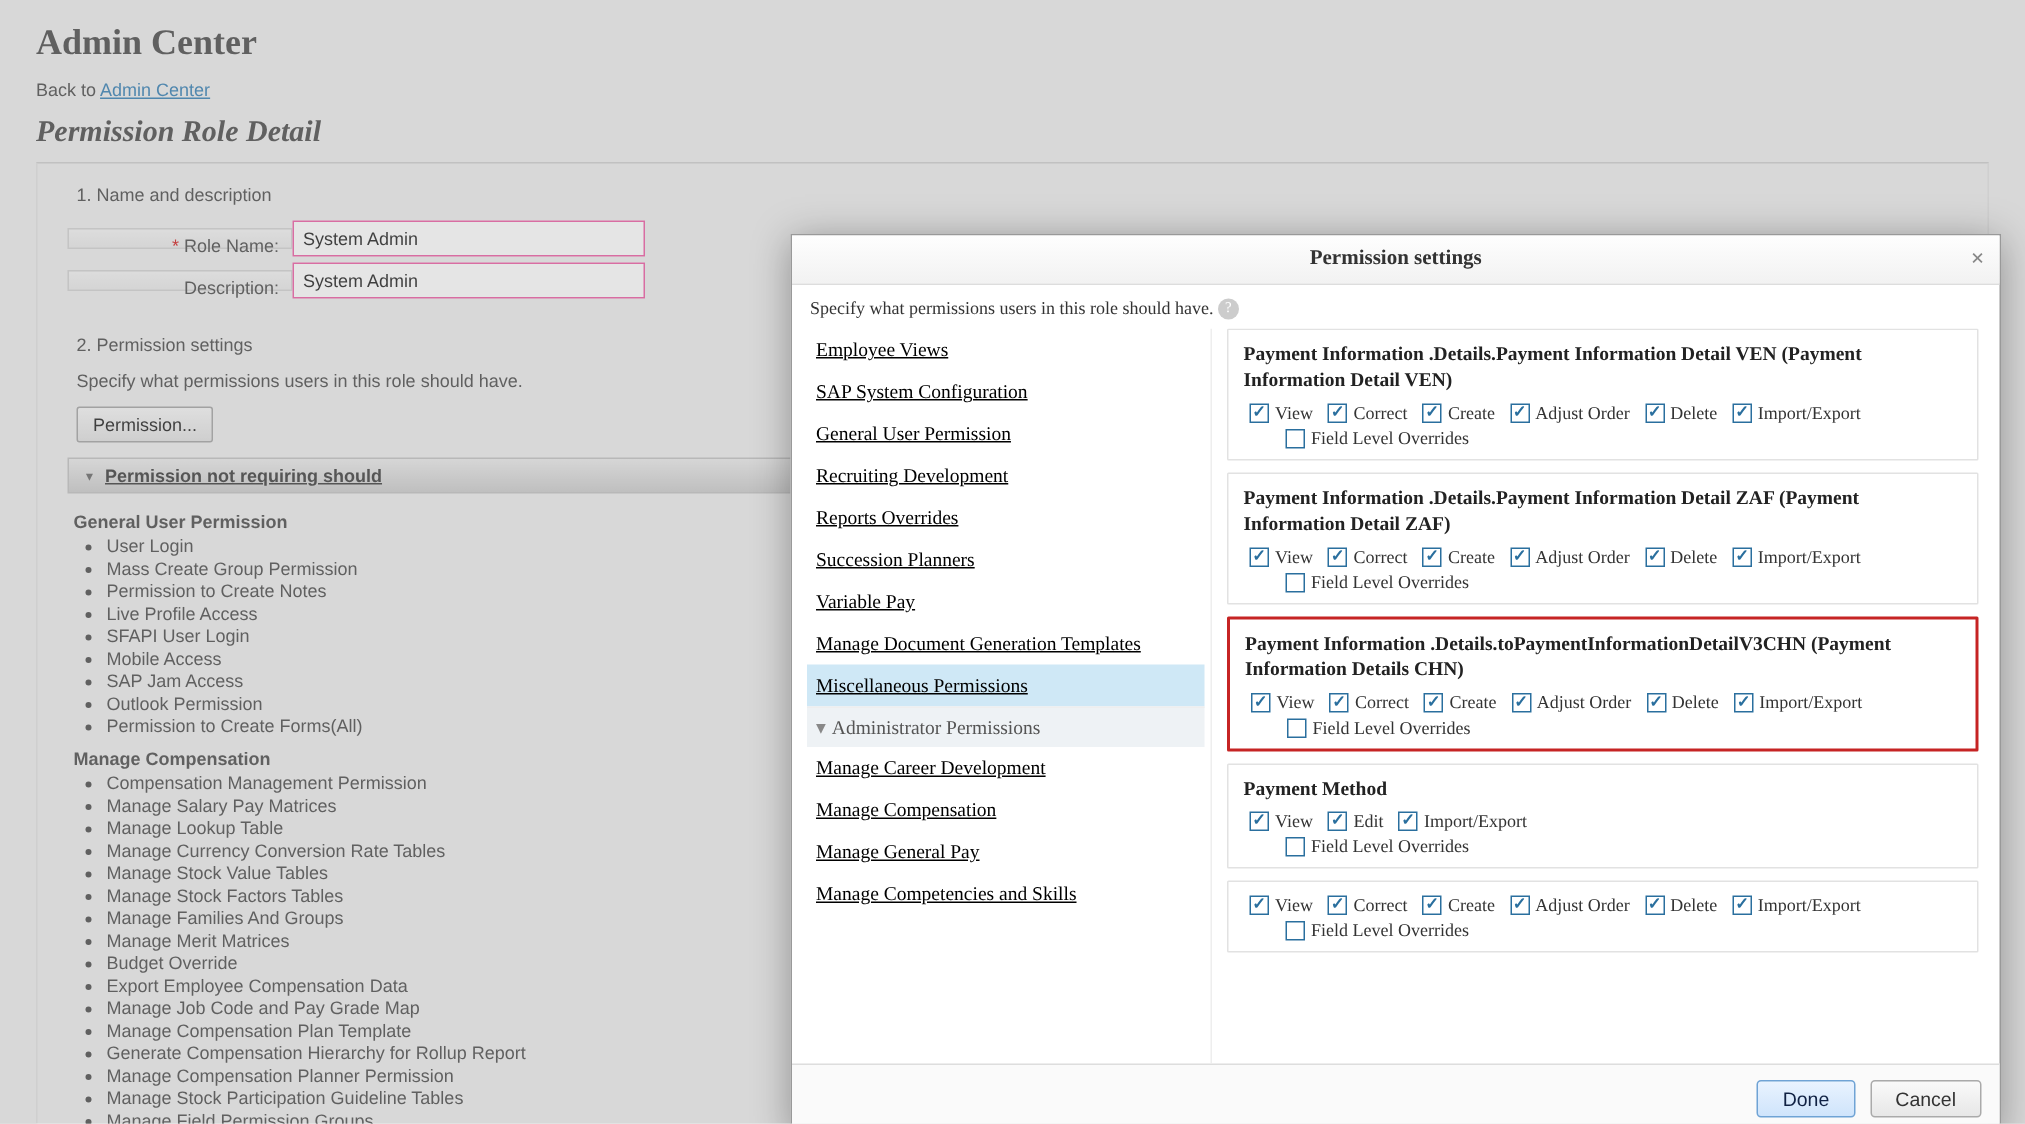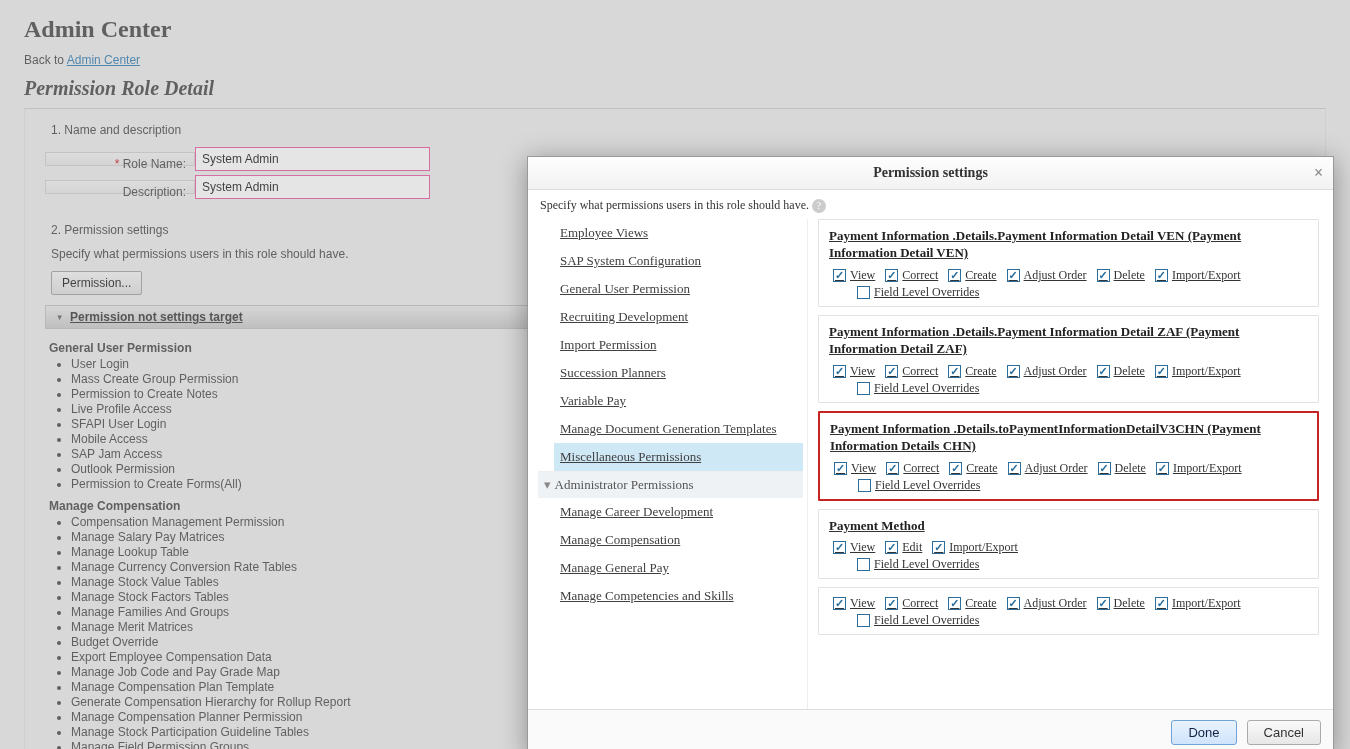--- a/index.html
+++ b/index.html
@@ -36,26 +36,26 @@
   
   .modal { position:absolute; left:527px; top:156px; width:807px; height:600px; background:#fff; border:1px solid #999; box-shadow:0 4px 25px rgba(0,0,0,0.35); z-index:100; display:flex; flex-direction:column; }
   .modal-title { text-align:center; font-weight:bold; font-family:Georgia,serif; font-size:14px; padding:8px 0; border-bottom:1px solid #ddd; position:relative; background:linear-gradient(#fefefe,#f2f2f2); }
   .modal-close { position:absolute; right:10px; top:7px; color:#888; cursor:pointer; font-size:16px; font-weight:bold; }
   .modal-body { flex:1; display:flex; flex-direction:column; padding:8px 10px 0 10px; overflow:hidden; }
   .modal-help { font-size:12px; font-family:Georgia,serif; color:#333; margin:0 0 6px 2px; }
   .modal-help .info-icon { display:inline-block; width:14px; height:14px; border-radius:50%; background:#ccc; color:#fff; font-size:10px; line-height:14px; text-align:center; vertical-align:middle; }
 
   .modal-split { flex:1; display:flex; gap:0; overflow:hidden; }
   .left-pane { width:270px; border-right:1px solid #eee; overflow-y:scroll; padding-right:4px; }
-  .left-pane .link { display:block; color:#404040; text-decoration:underline; font-family:Georgia,serif; font-size:13px; padding:6px 6px; cursor:pointer;margin-left:16px; }
+  .left-pane .link { display:block; color:#000000; text-decoration:underline; font-family:Georgia,serif; font-size:13px; padding:6px 6px; cursor:pointer; }
   .left-pane .link.selected { background:#cfe8f6; }
   .left-pane .group-hdr { background:#eef2f5; font-family:Georgia,serif; font-size:13px; color:#555; padding:5px 6px; border-top:1px solid #eee; }
   .left-pane .group-hdr .chev2 { color:#888; margin-right:4px; }
 
-  .right-pane { flex:1; overflow-y:scroll; padding:0 4px 0 10px; position:relative;text-decoration:underline; }
+  .right-pane { flex:1; overflow-y:scroll; padding:0 4px 0 10px; position:relative; }
   .perm-block { border:1px solid #e2e2e2; border-radius:1px; padding:8px 10px 6px 10px; margin-bottom:8px; }
   .perm-block.highlight { border:2px solid #c62424; }
   .perm-block .ptitle { font-weight:bold; font-family:Georgia,serif; font-size:13px; color:#222; margin-bottom:6px; line-height:1.3; }
   .perm-row, .perm-row2 { font-family:Georgia,serif; font-size:12px; color:#333; display:flex; flex-wrap:wrap; align-items:center; gap:4px 10px; padding-left:4px; }
   .perm-row2 { padding-left:28px; margin-top:2px; }
   .perm-item { display:inline-flex; align-items:center; gap:4px; white-space:nowrap; }
   .cb { width:13px; height:13px; border:1px solid #2a6f9e; display:inline-flex; align-items:center; justify-content:center; background:#fff; font-size:11px; line-height:1; }
   .cb.checked::after { content:"✓"; color:#2a6f9e; font-weight:bold; }
 
   .modal-footer { border-top:1px solid #ddd; padding:10px 12px; display:flex; justify-content:flex-end; gap:10px; background:#fafafa; }
@@ -88,21 +88,21 @@
     <div class="form-row">
       <div class="form-label">Description:</div>
       <input class="form-input" value="System Admin" style="">
     </div>
 
     <div class="step-label" style="margin-top:24px;">2. Permission settings</div>
     <div class="help-text">Specify what permissions users in this role should have.</div>
     <button class="perm-btn">Permission...</button>
 
     <div class="accordion-header">
-      <span class="chev">▾</span><span>Permission not settings target</span>
+      <span class="chev">▾</span><span>Permission not requiring should</span>
     </div>
 
     <div class="perm-tree">
       <div class="cat">General User Permission</div>
       <ul id="cat1-list">
           <li>User Login</li>
           <li>Mass Create Group Permission</li>
           <li>Permission to Create Notes</li>
           <li>Live Profile Access</li>
           <li>SFAPI User Login</li>
@@ -145,21 +145,21 @@
     <div class="modal-help">
       <span>Specify what permissions users in this role should have.</span>
       <span class="info-icon">?</span>
     </div>
     <div class="modal-split">
       <div class="left-pane" id="left-pane">
           <div class="link">Employee Views</div>
           <div class="link">SAP System Configuration</div>
           <div class="link">General User Permission</div>
           <div class="link">Recruiting Development</div>
-          <div class="link">Import Permission</div>
+          <div class="link">Reports Overrides</div>
           <div class="link">Succession Planners</div>
           <div class="link">Variable Pay</div>
           <div class="link">Manage Document Generation Templates</div>
           <div class="link selected">Miscellaneous Permissions</div>
           <div class="group-hdr"><span class="chev2">▾</span>Administrator Permissions</div>
           <div class="link">Manage Career Development</div>
           <div class="link">Manage Compensation</div>
           <div class="link">Manage General Pay</div>
           <div class="link">Manage Competencies and Skills</div>
         </div>

